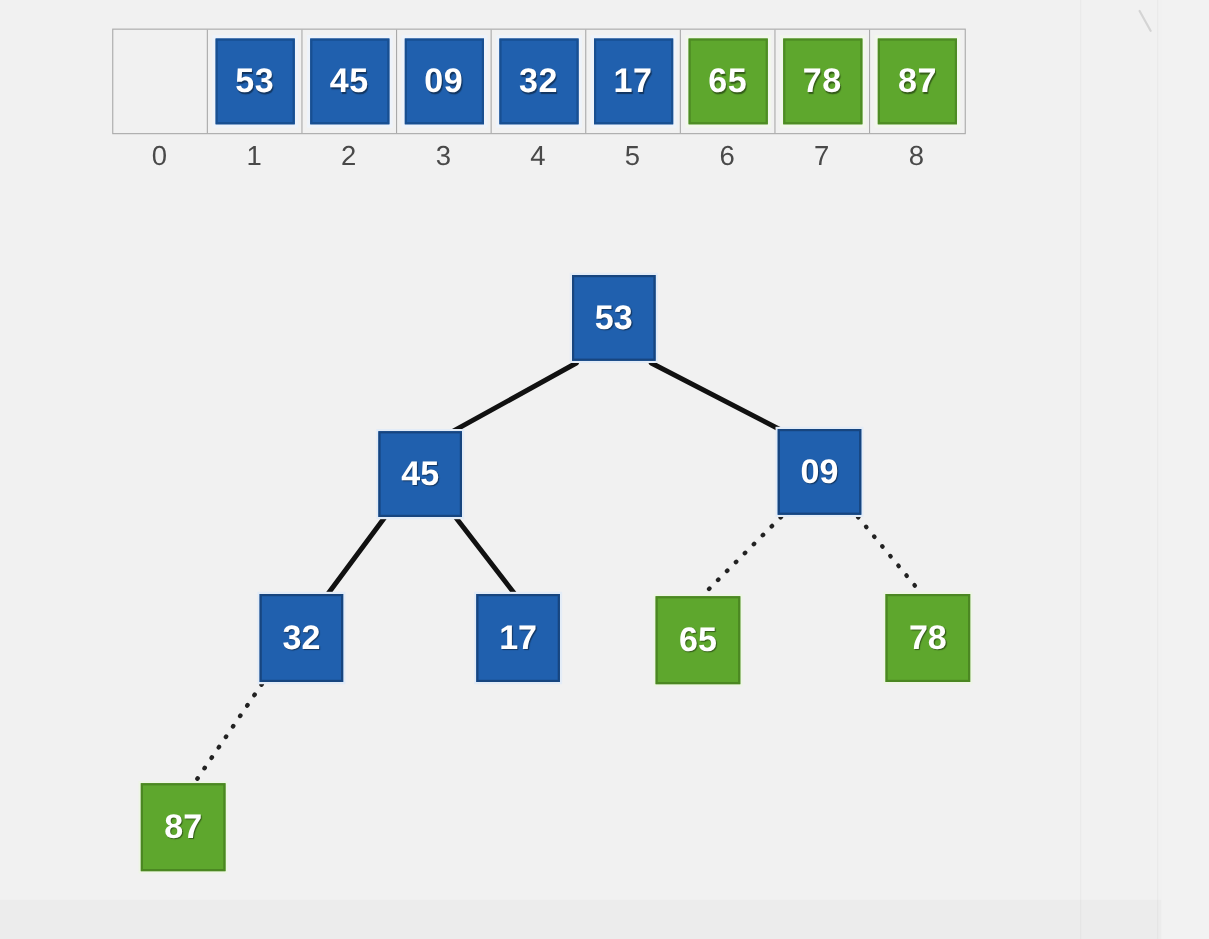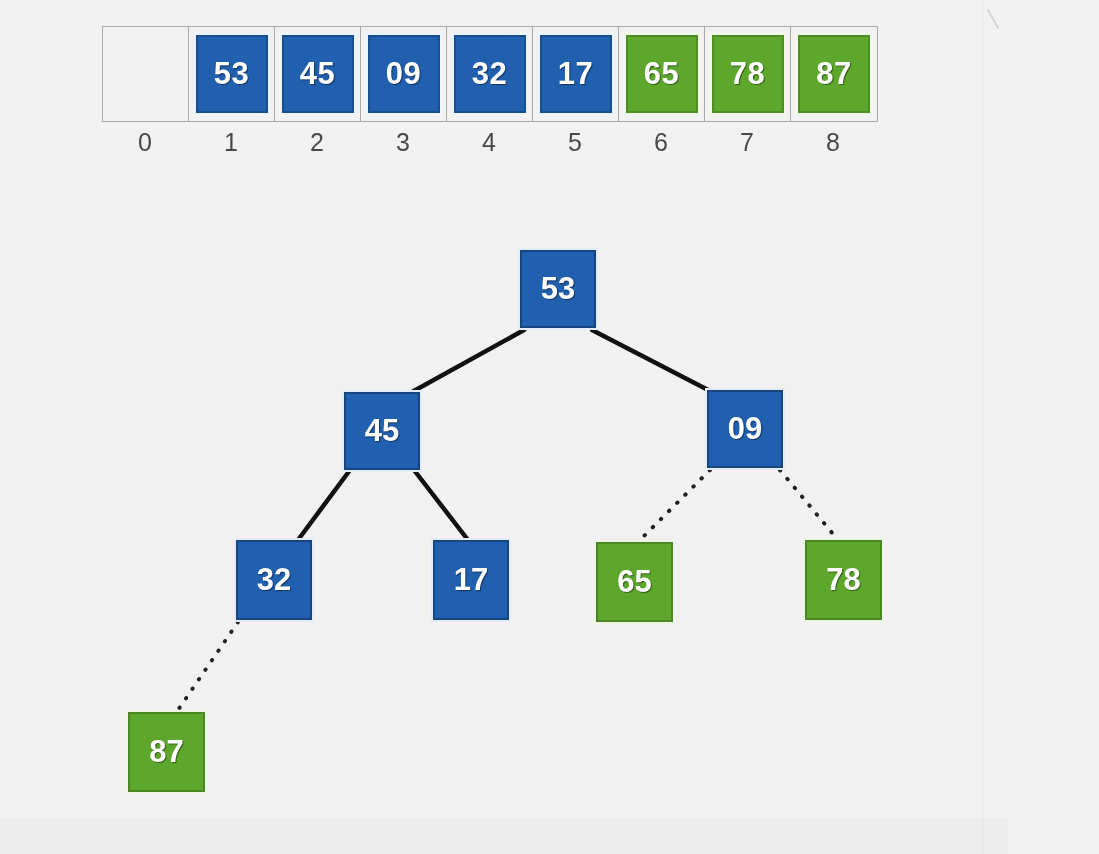--- a/index.html
+++ b/index.html
@@ -8,20 +8,21 @@
     padding: 0;
     background: #f2f2f2;
   }
   #stage {
     position: relative;
     width: 1008px;
     height: 854px;
     background: #f1f1f1;
     overflow: hidden;
     font-family: "Liberation Sans", sans-serif;
+    padding-left: 48px;
   }
 
   
   .seam {
     position: absolute;
     top: 0;
     bottom: 0;
     width: 1px;
     background: rgba(0,0,0,0.035);
     pointer-events: none;

